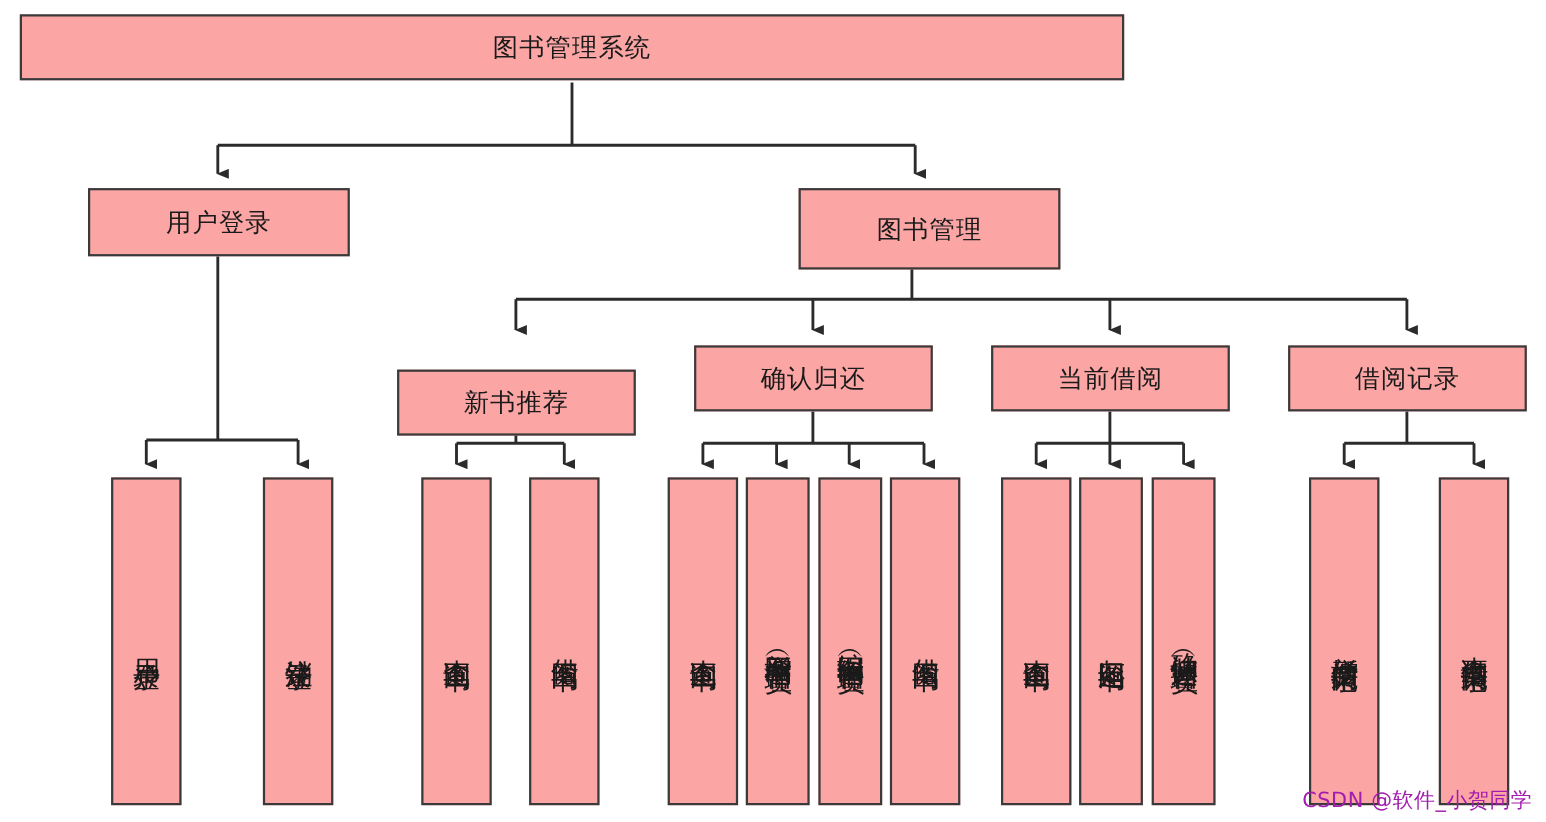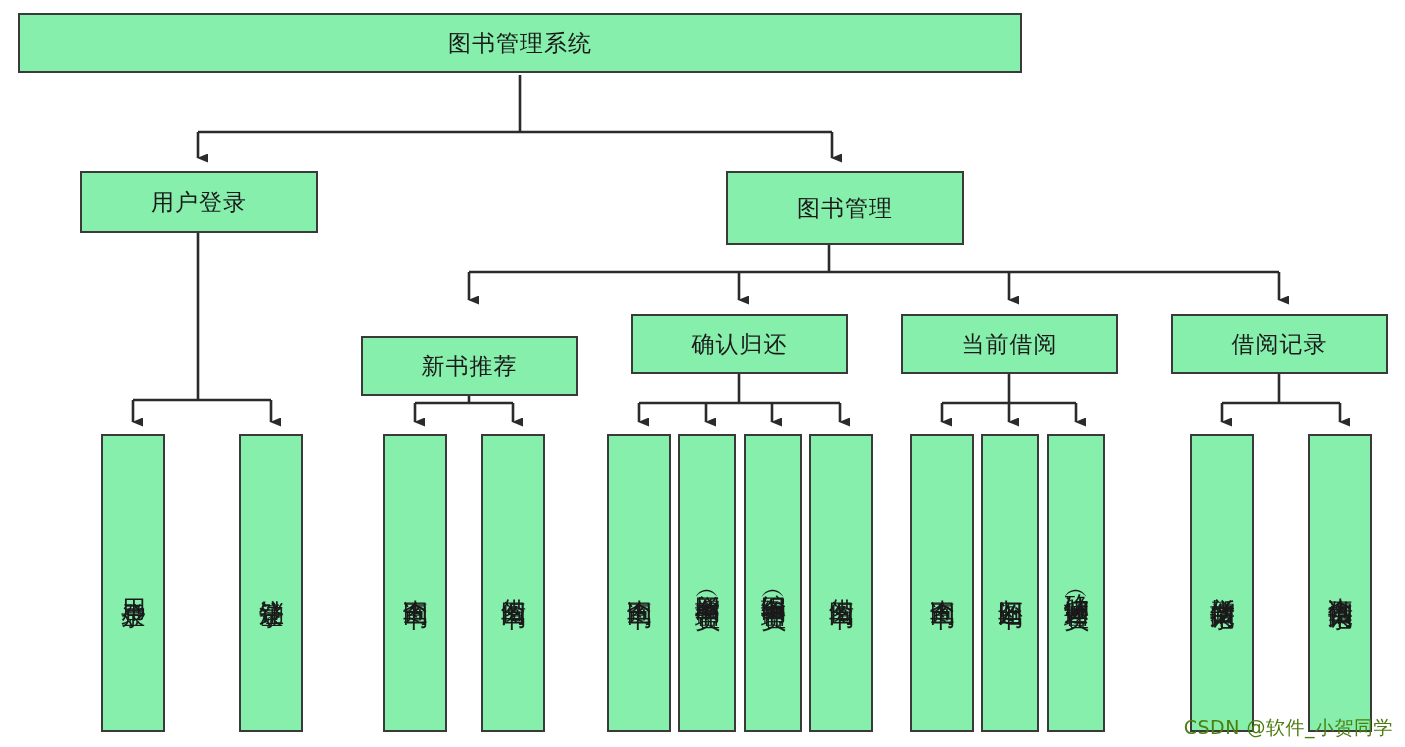--- a/index.html
+++ b/index.html
@@ -21,21 +21,21 @@
     position: absolute;
     left: 0;
     top: 0;
     width: 1405px;
     height: 747px;
     pointer-events: none;
   }
   .node {
     position: absolute;
     box-sizing: border-box;
-    background: #86efac;
+    background: #fca5a5;
     border: 2.5px solid #3a3a3a;
     display: flex;
     align-items: center;
     justify-content: center;
     color: #1a1a1a;
   }
   .node.horiz {
     font-size: 23px;
     letter-spacing: 1px;
   }
@@ -54,21 +54,21 @@
     writing-mode: vertical-rl;
     text-orientation: upright;
     white-space: normal;
     max-height: 100%;
   }
   .watermark {
     position: absolute;
     right: 12px;
     bottom: 6px;
     font-size: 19px;
-    color: #4d7c0f;
+    color: #a21caf;
     letter-spacing: 0.5px;
     white-space: nowrap;
   }
 </style>
 </head>
 <body>
 
 <div id="canvas">
 
   <svg id="edges" viewBox="0 0 1405 747" width="1405" height="747" xmlns="http://www.w3.org/2000/svg">

